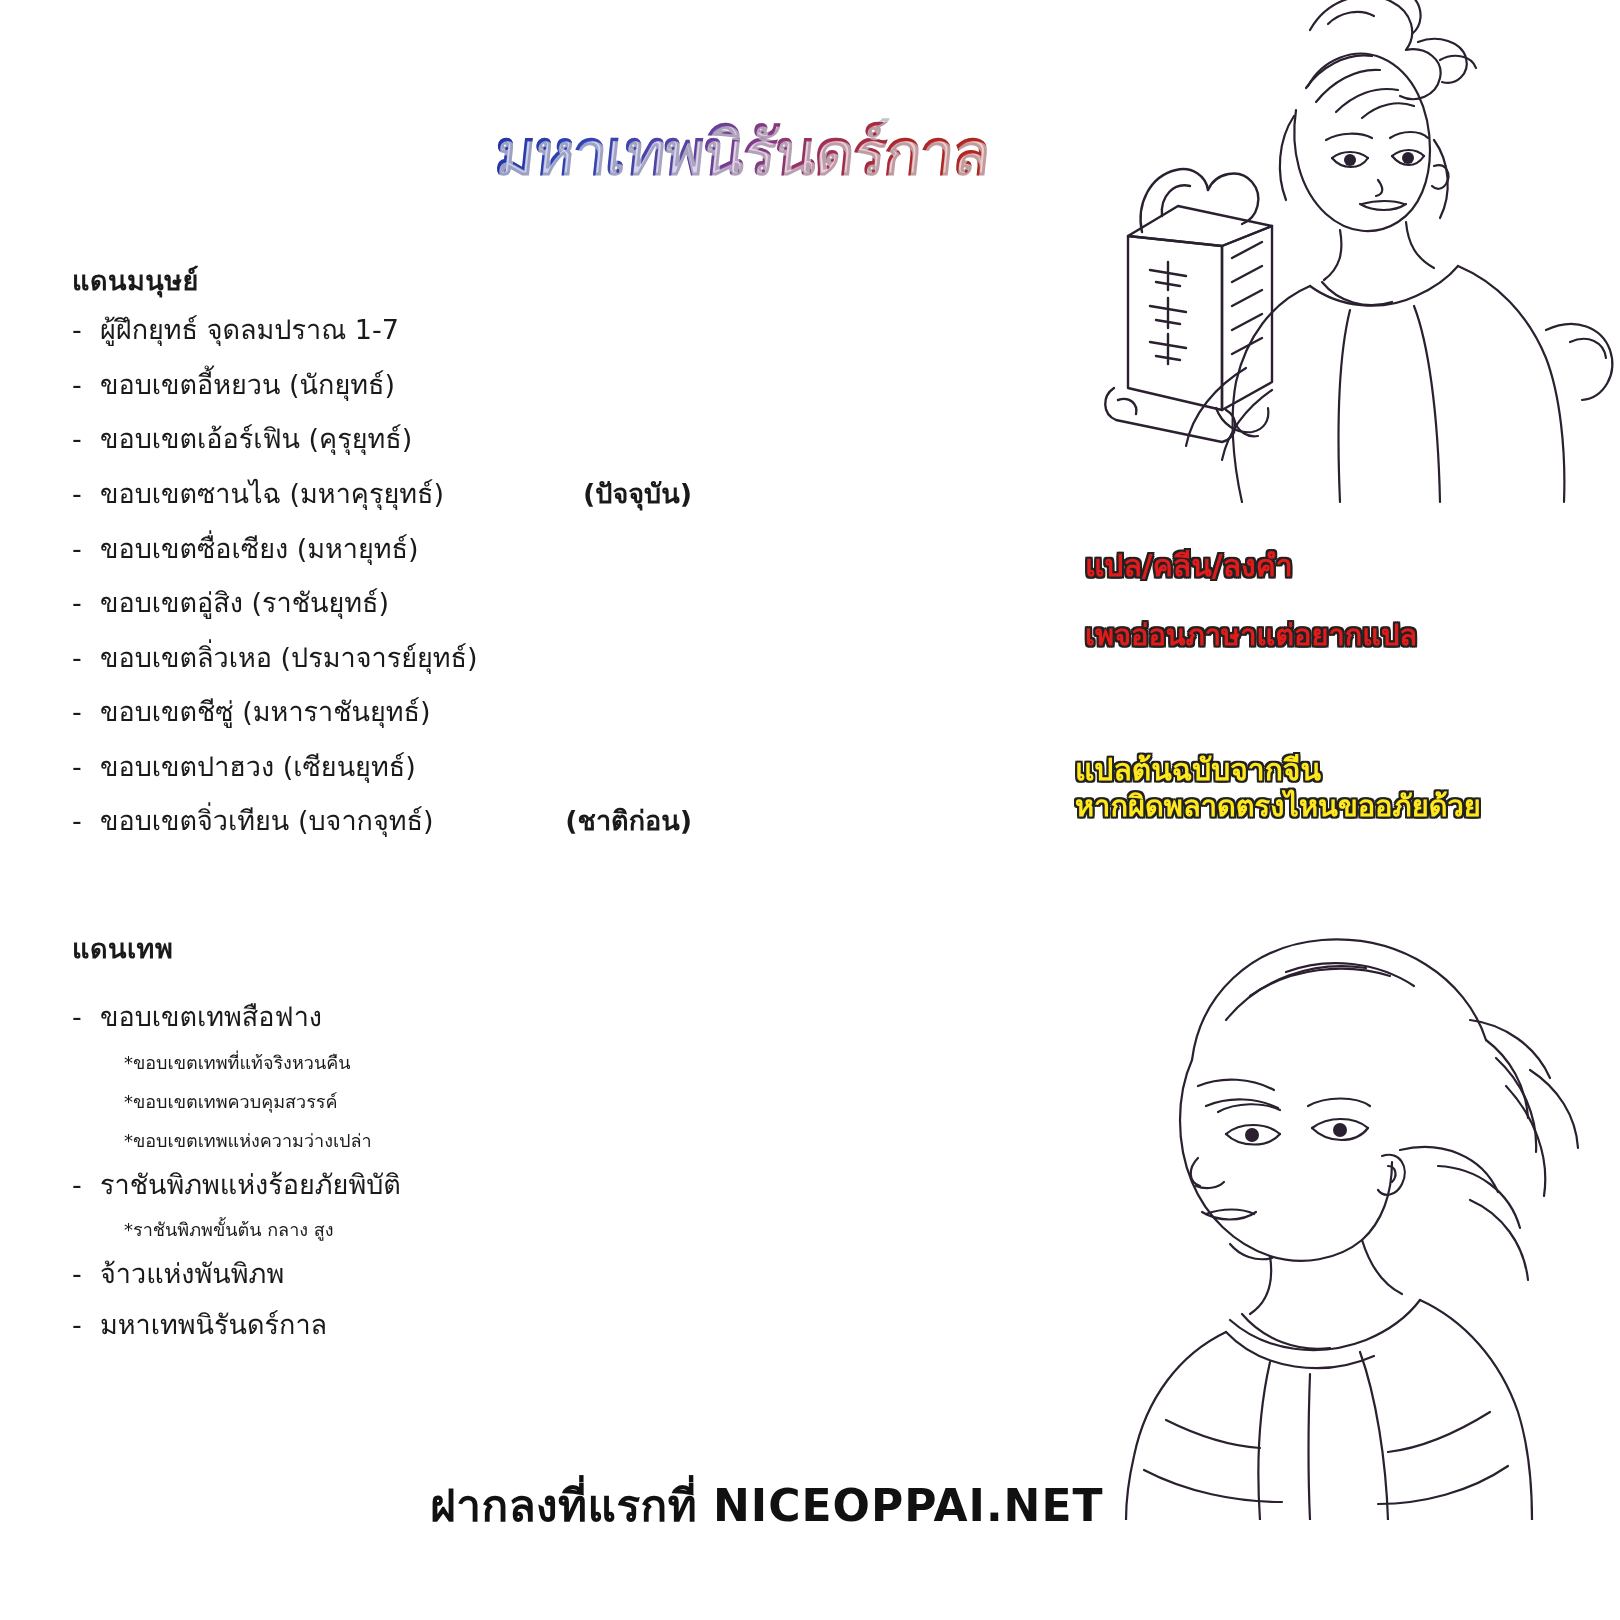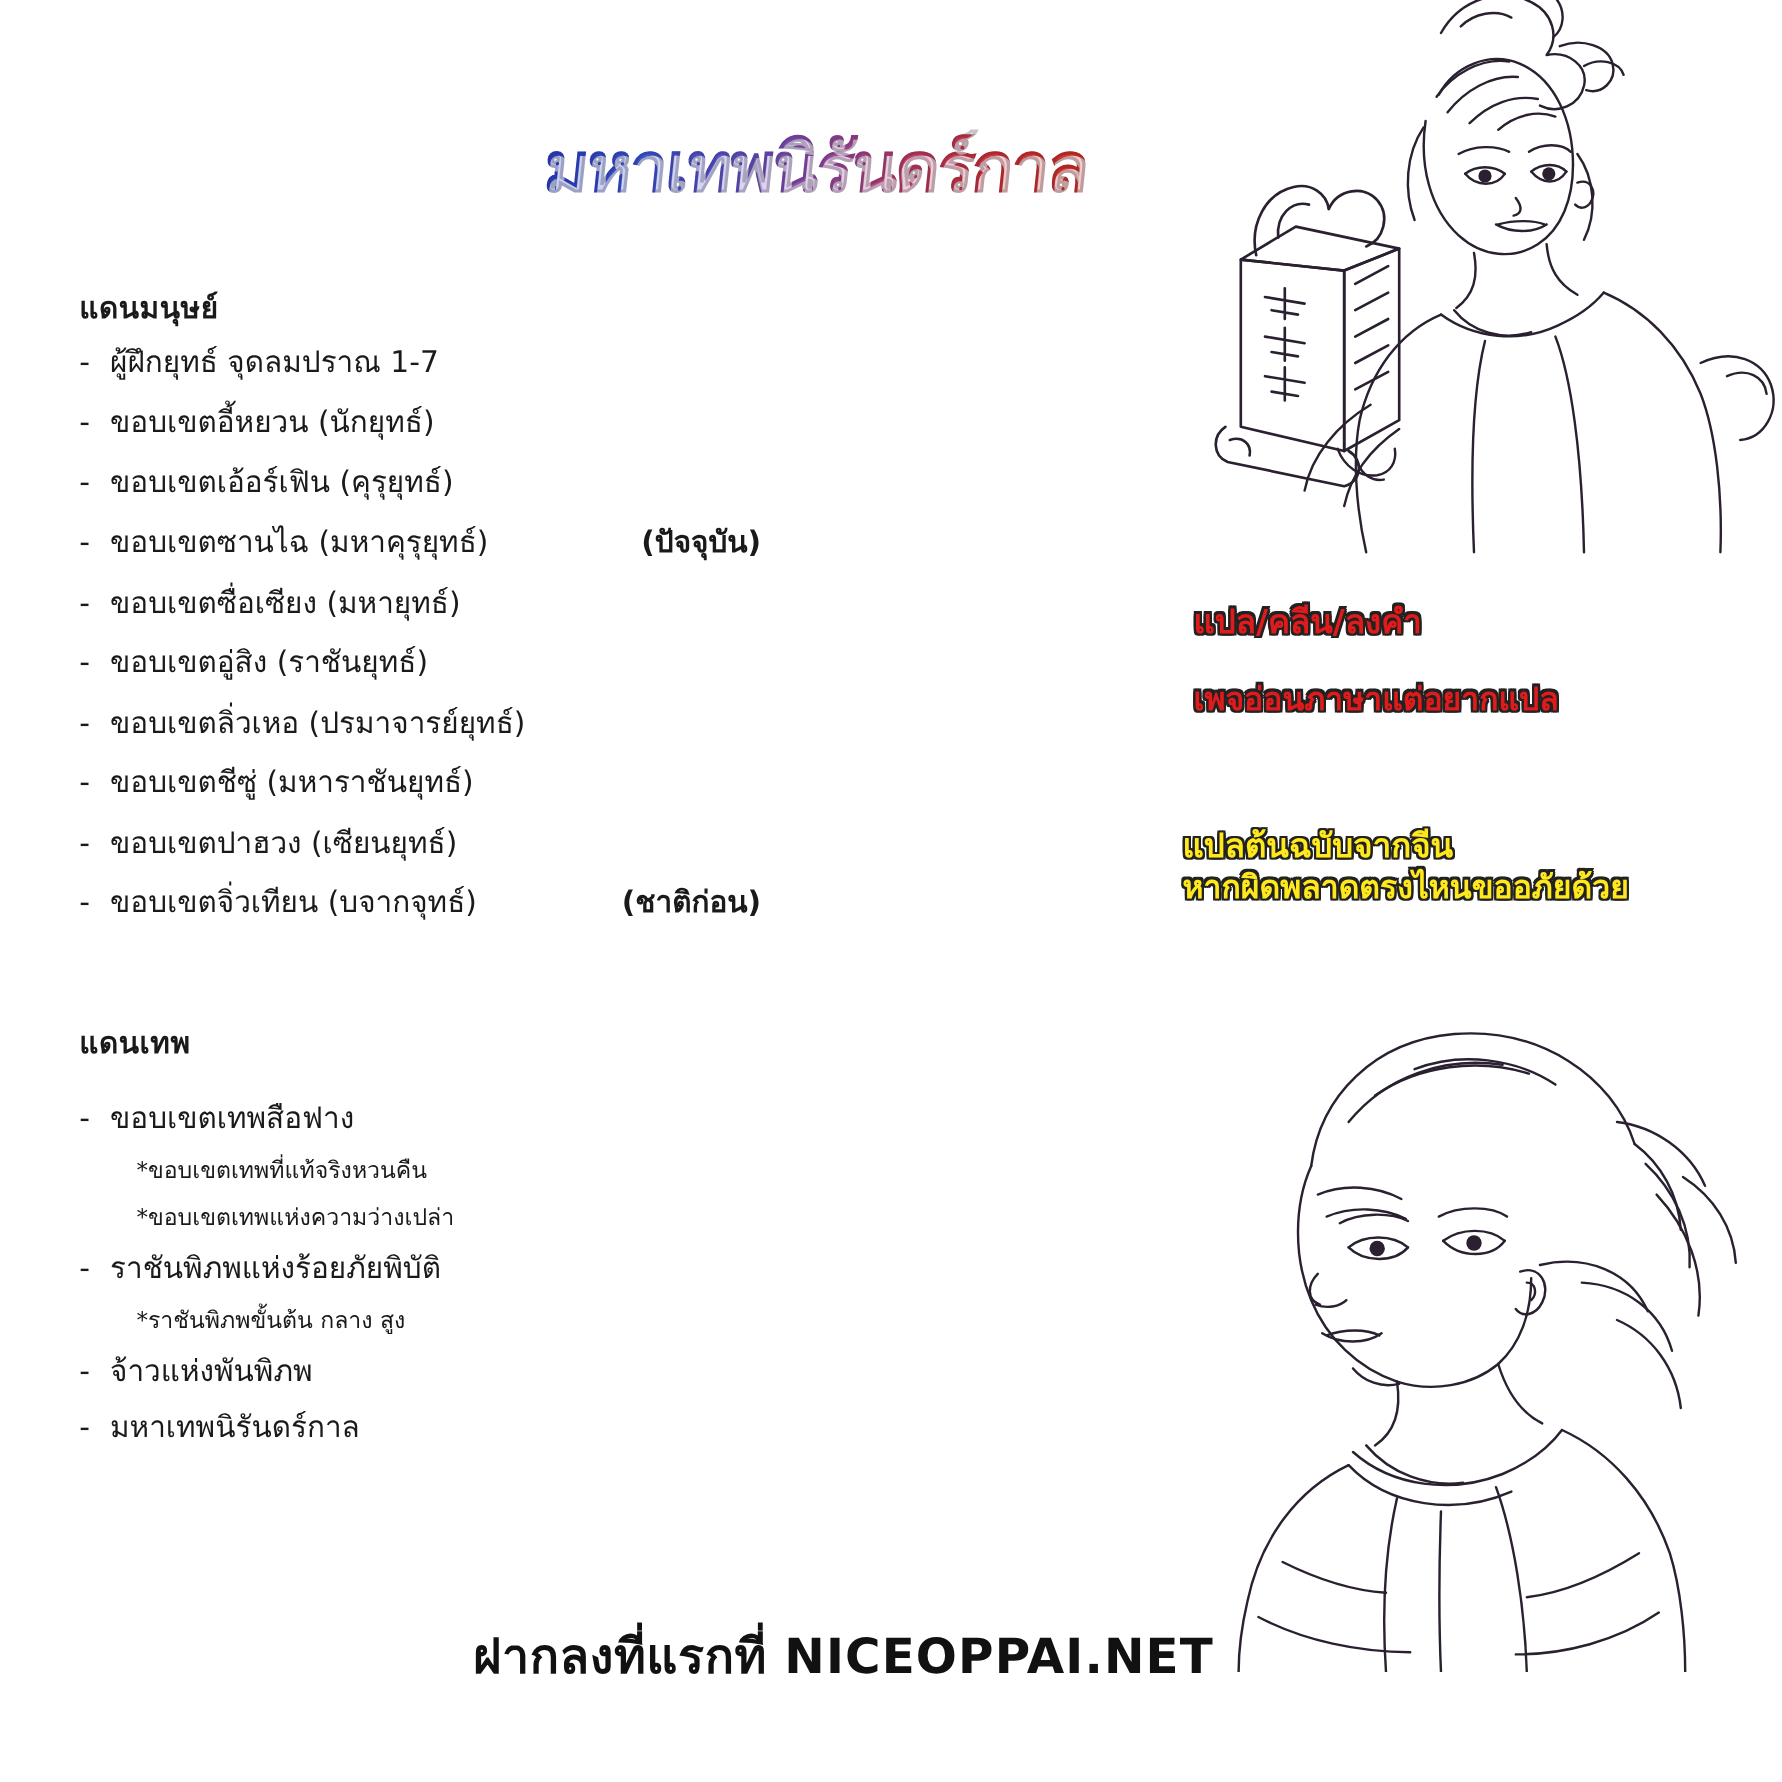--- a/index.html
+++ b/index.html
@@ -73,21 +73,21 @@
     flex: 0 0 28px;
     font-size: 27px;
   }
   .bullet-row .txt {
     flex: 1 1 auto;
   }
   .bullet-row .emph {
     font-weight: bold;
   }
   .sub-row {
-    font-size: 21px;
+    font-size: 18px;
     line-height: 1.28;
     margin: 0 0 14px 0;
     padding-left: 52px;
   }
   .section-gap {
     height: 74px;
   }
   #section-gods .bullet-row,
   #section-gods .sub-row {
     margin-bottom: 16px;
@@ -365,20 +365,21 @@
     <div class="section-gap"></div>
 
     <div id="section-gods">
       <div class="section-heading" style="margin-bottom:35px">แดนเทพ</div>
 
       <div class="bullet-row">
         <span class="dash">-</span>
         <span class="txt">ขอบเขตเทพสือฟาง</span>
       </div>
       <div class="sub-row">*ขอบเขตเทพที่แท้จริงหวนคืน</div>
+      <div class="sub-row">*ขอบเขตเทพควบคุมสวรรค์</div>
       <div class="sub-row">*ขอบเขตเทพแห่งความว่างเปล่า</div>
 
       <div class="bullet-row">
         <span class="dash">-</span>
         <span class="txt">ราชันพิภพแห่งร้อยภัยพิบัติ</span>
       </div>
       <div class="sub-row">*ราชันพิภพขั้นต้น กลาง สูง</div>
 
       <div class="bullet-row">
         <span class="dash">-</span>

